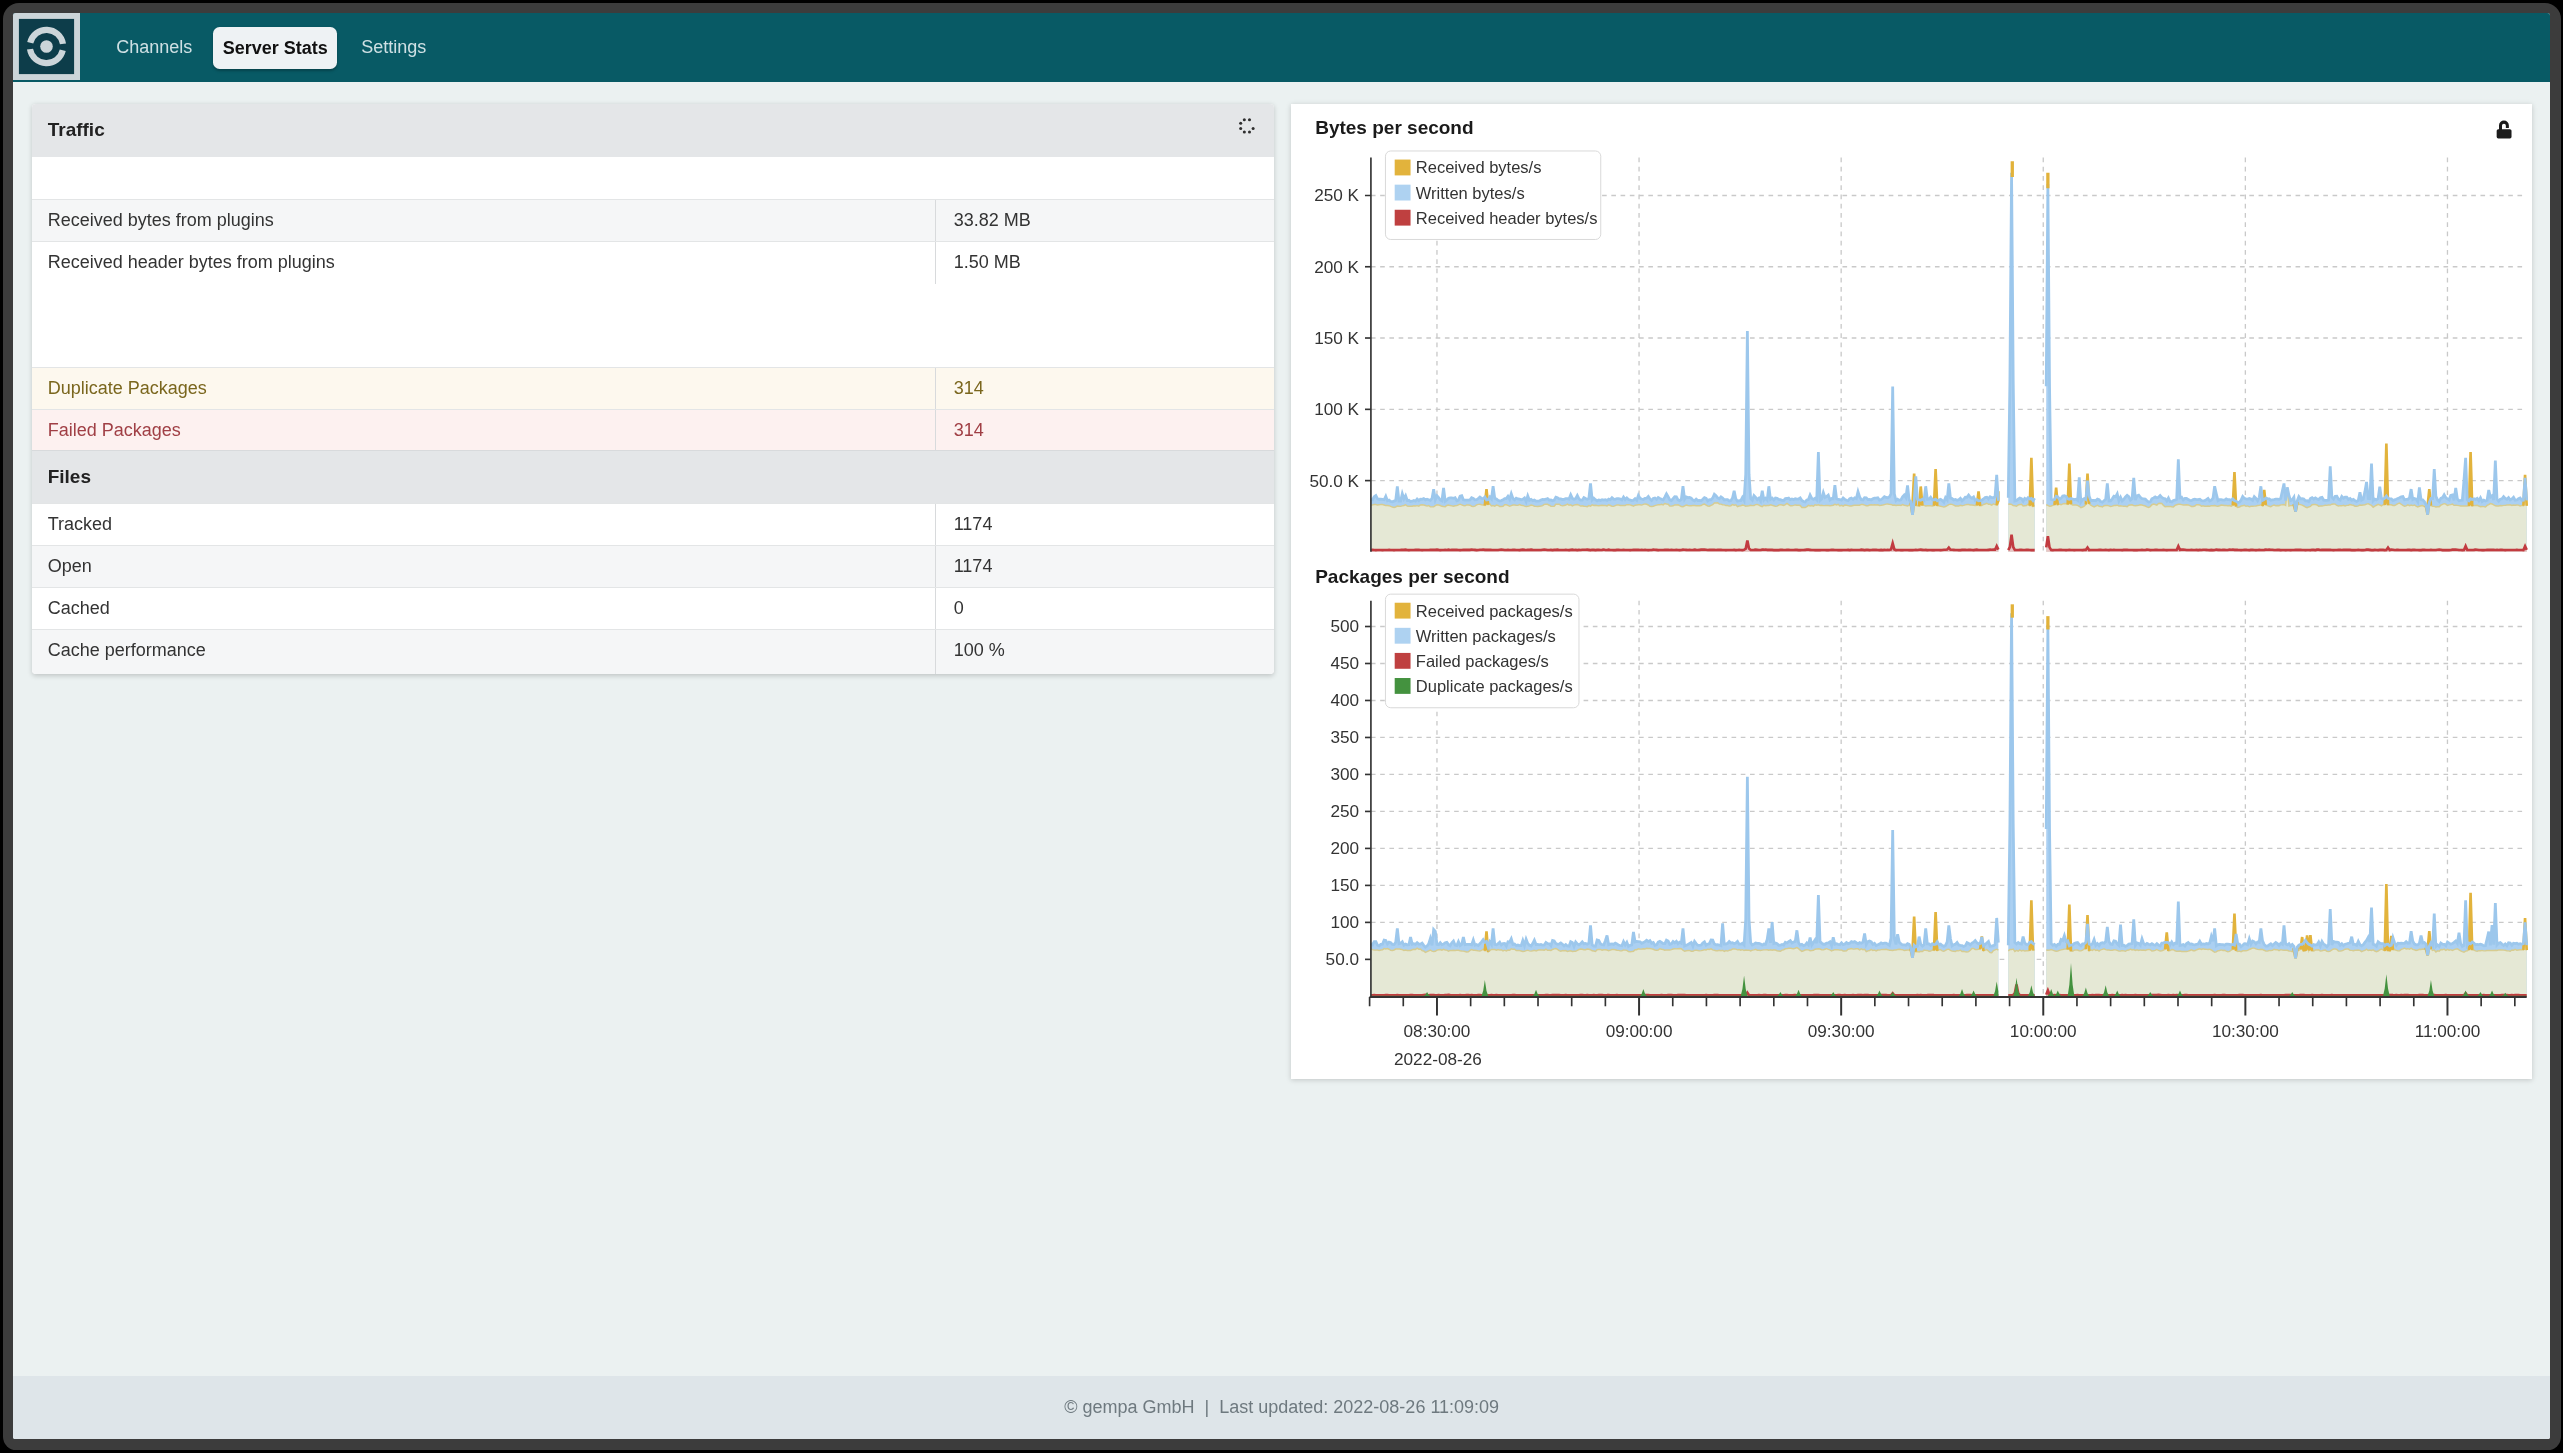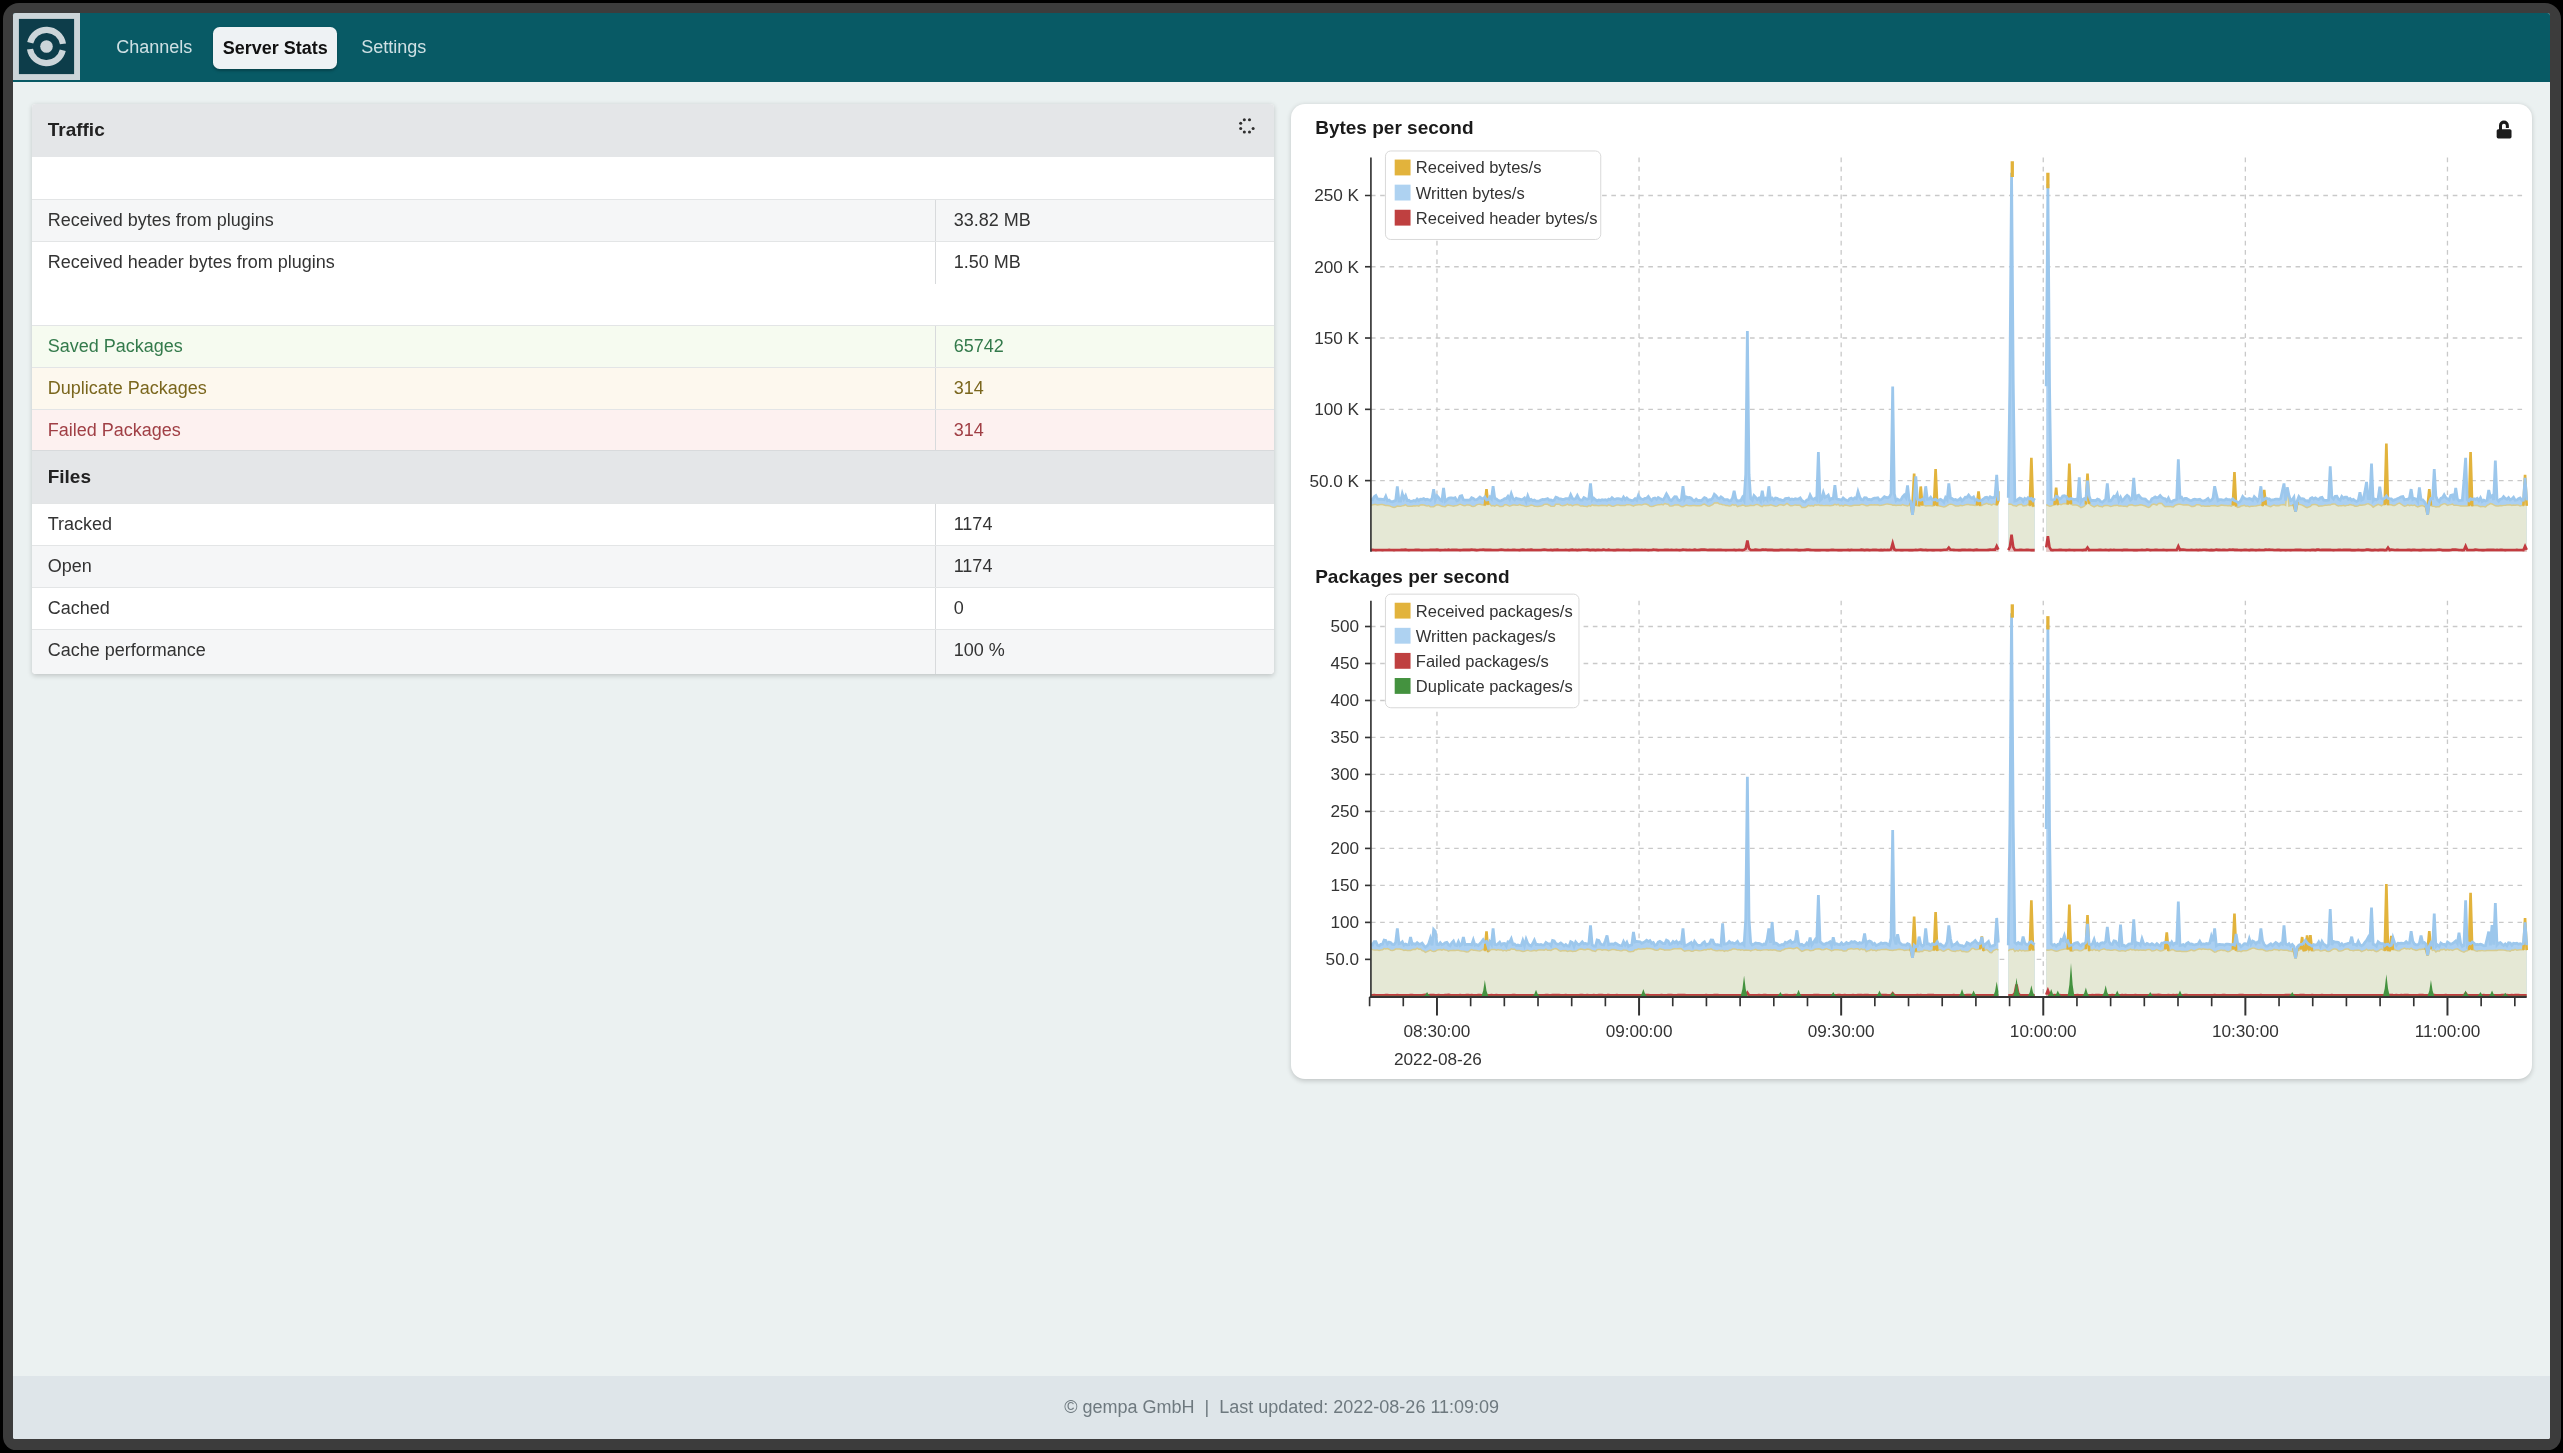--- a/index.html
+++ b/index.html
@@ -7,21 +7,21 @@
 .frame { position:absolute; left:2.6px; top:2.6px; width:2558px; height:1447px; background:#3c3c3c; border-radius:16px 16px 13.2px 13.2px; }
 .page { position:absolute; left:13.2px; top:12.6px; width:2537px; height:1426px; background:#ebf1f1; border-radius:2.6px; overflow:hidden; }
 .hdr { position:absolute; left:0; top:0; width:2537px; height:69px; background:#085a65; }
 .logo { position:absolute; left:0; top:0.7px; width:67px; height:67px; background:#ccd5d9; }
 .nav { position:absolute; top:0; height:69px; font-size:18px; color:#cfe0e4; }
 .pill { position:absolute; left:200px; top:14.5px; width:124px; height:42px; background:#eef2f4; border-radius:6.6px; text-align:center; line-height:42px; font-size:18px; font-weight:bold; color:#111; box-shadow:0 1.3px 2.6px rgba(0,0,0,0.25); }
 .hright { position:absolute; right:12px; top:0; height:69px; line-height:69px; font-size:17px; color:#cfe0e4; }
 .hright b { color:#fff; }
 .tpanel { position:absolute; left:18.5px; top:91px; width:1242px; height:570px; background:#fff; border-radius:4px; box-shadow:0 1.3px 5.3px rgba(0,0,0,0.18); overflow:hidden; }
 .thead { position:absolute; left:0; top:0; width:1242px; height:53px; background:#e4e6e8; }
-.cpanel { position:absolute; left:1278px; top:91px; width:1241px; height:975px; background:#fff; border-radius:14px; box-shadow:0 1.3px 5.3px rgba(0,0,0,0.18); overflow:hidden; }
+.cpanel { position:absolute; left:1278px; top:91px; width:1241px; height:975px; background:#fff; border-radius:0; box-shadow:0 1.3px 5.3px rgba(0,0,0,0.18); overflow:hidden; }
 .ctitle { position:absolute; font-size:19px; font-weight:bold; color:#1a1a1a; }
 .footer { position:absolute; left:0; top:1363px; width:2537px; height:63px; background:#dee5e9; text-align:center; line-height:63px; font-size:18px; color:#6e797f; }
 </style>
 </head>
 <body>
 <div class="frame"></div>
 <div class="page">
   <div class="hdr">
     <div class="logo">
         <svg width="67" height="67" viewBox="0 0 102 102" style="position:absolute;left:0;top:0">
@@ -53,25 +53,20 @@
     </div>
 <div style="position:absolute;left:0;top:95px;width:1242px;height:42px;background:#f5f6f7;border-top:0.7px solid #e3e5e6;">
         <div style="position:absolute;left:16px;top:10.6px;font-size:18px;color:#333333;">Received bytes from plugins</div>
         <div style="position:absolute;left:903px;top:0;width:1.3px;height:42px;background:#d8dadc;"></div>
         <div style="position:absolute;left:922px;top:10.6px;font-size:18px;color:#333333;">33.82 MB</div>
       </div>
 <div style="position:absolute;left:0;top:137px;width:1242px;height:42px;background:#ffffff;border-top:0.7px solid #e3e5e6;">
         <div style="position:absolute;left:16px;top:10.6px;font-size:18px;color:#333333;">Received header bytes from plugins</div>
         <div style="position:absolute;left:903px;top:0;width:1.3px;height:42px;background:#d8dadc;"></div>
         <div style="position:absolute;left:922px;top:10.6px;font-size:18px;color:#333333;">1.50 MB</div>
-      </div>
-<div style="position:absolute;left:0;top:221px;width:1242px;height:42px;background:#f6fbf0;border-top:0.7px solid #e3e5e6;">
-        <div style="position:absolute;left:16px;top:10.6px;font-size:18px;color:#337a4b;">Saved Packages</div>
-        <div style="position:absolute;left:903px;top:0;width:1.3px;height:42px;background:#d8dadc;"></div>
-        <div style="position:absolute;left:922px;top:10.6px;font-size:18px;color:#337a4b;">65742</div>
       </div>
 <div style="position:absolute;left:0;top:263px;width:1242px;height:42px;background:#fdf8ee;border-top:0.7px solid #e3e5e6;">
         <div style="position:absolute;left:16px;top:10.6px;font-size:18px;color:#7a661d;">Duplicate Packages</div>
         <div style="position:absolute;left:903px;top:0;width:1.3px;height:42px;background:#d8dadc;"></div>
         <div style="position:absolute;left:922px;top:10.6px;font-size:18px;color:#7a661d;">314</div>
       </div>
 <div style="position:absolute;left:0;top:305px;width:1242px;height:42px;background:#fdf1f0;border-top:0.7px solid #e3e5e6;padding-left:37px;">
         <div style="position:absolute;left:16px;top:10.6px;font-size:18px;color:#a03f45;">Failed Packages</div>
         <div style="position:absolute;left:903px;top:0;width:1.3px;height:42px;background:#d8dadc;"></div>
         <div style="position:absolute;left:922px;top:10.6px;font-size:18px;color:#a03f45;">314</div>

